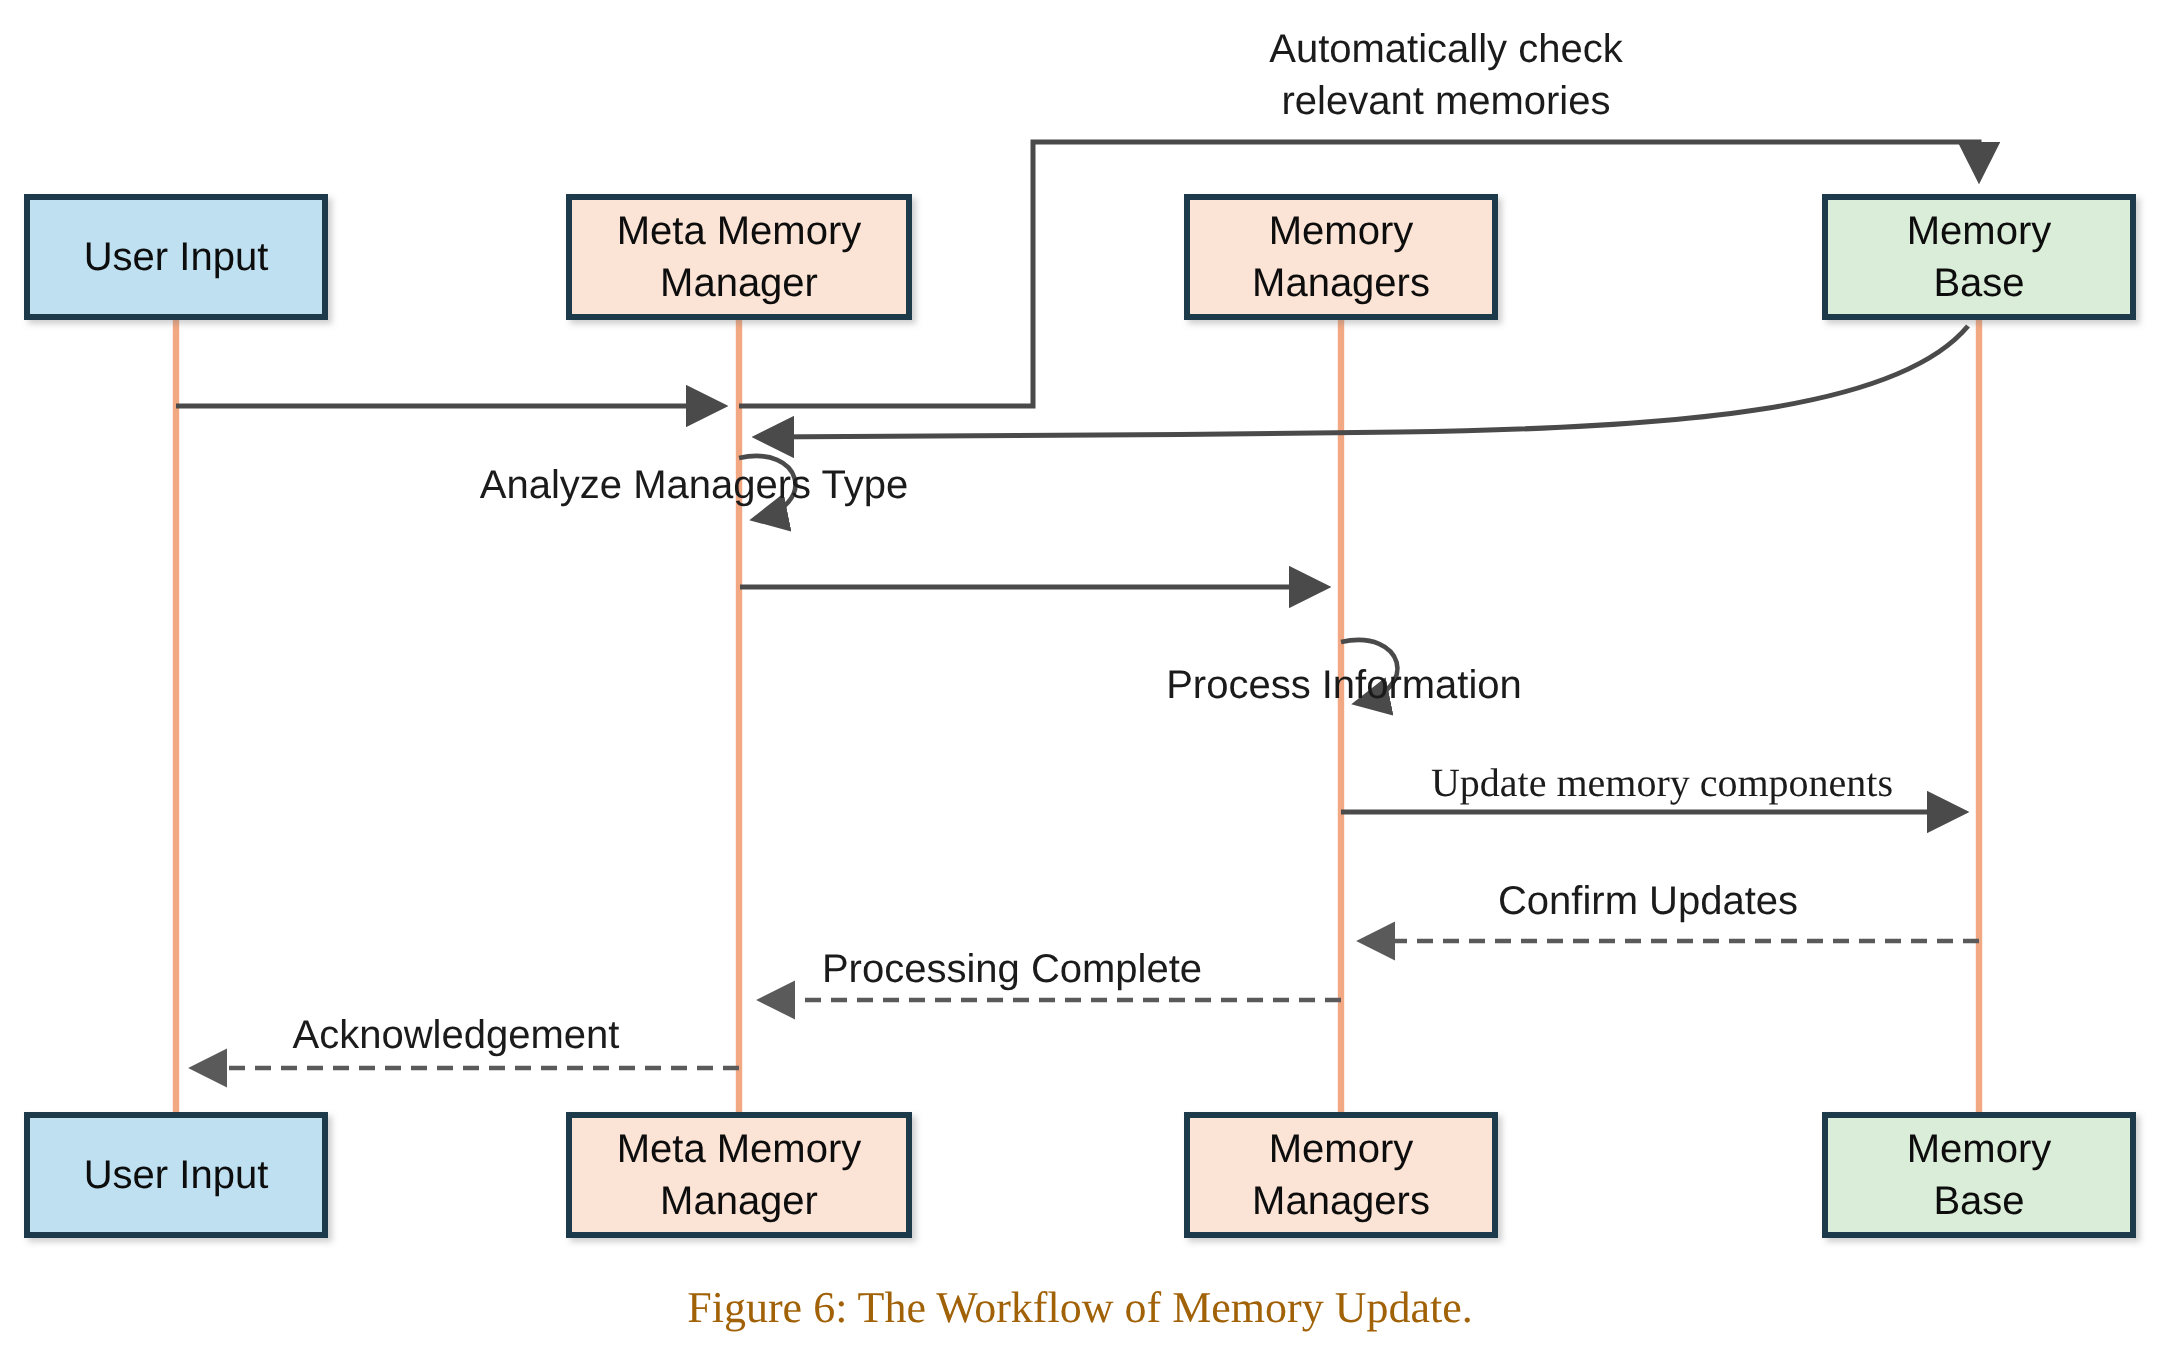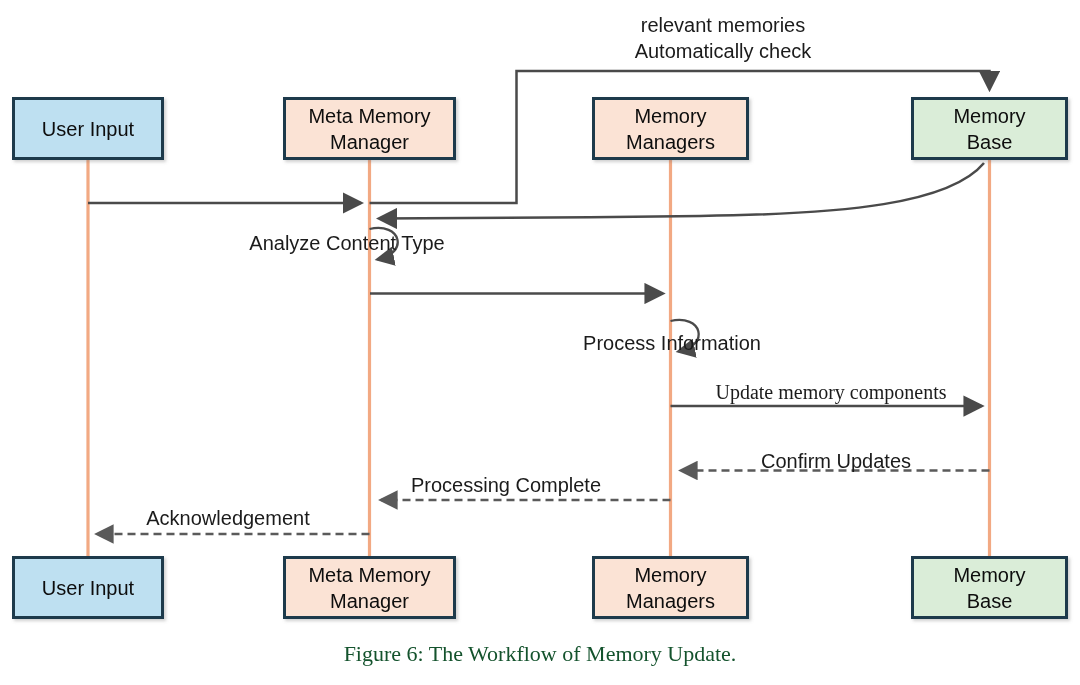--- a/index.html
+++ b/index.html
@@ -20,21 +20,21 @@
   }
   .actor span { display: block; }
   .msg-label {
     position: absolute; transform: translateX(-50%);
     font-size: 20px; line-height: 26px; color: #1b1b1b;
     white-space: nowrap; text-align: center;
   }
   .caption {
     position: absolute; left: 50%; transform: translateX(-50%);
     top: 641px; font-family: "Liberation Serif", "DejaVu Serif", serif;
-    font-size: 22px; color: #14532d; white-space: nowrap;
+    font-size: 22px; color: #a16207; white-space: nowrap;
   }
 </style>
 </head>
 <body>
 
 <div class="stage">
 
   <svg class="layer" width="1080" height="685" viewBox="0 0 1080 685">
     <defs>
       <marker id="ah-dark" viewBox="0 0 10 10" refX="8.5" refY="5" markerWidth="8.5" markerHeight="8.5" orient="auto-start-reverse">
@@ -99,25 +99,25 @@
   <div class="actor" style="left: 592px; top: 556px; width: 157px; background-color: rgb(251, 227, 213);">
     <span>Memory</span>
     <span>Managers</span>
   </div>
   <div class="actor" style="left: 911px; top: 556px; width: 157px; background-color: rgb(218, 237, 216);">
     <span>Memory</span>
     <span>Base</span>
   </div>
 
   <div class="msg-label" style="left:723px; top:12px;">
+    <span style="display:block;">Automatically check</span>
     <span style="display:block;">relevant memories</span>
-    <span style="display:block;">Automatically check</span>
   </div>
-  <div class="msg-label" style="left:347px; top:230px;">Analyze Content Type</div>
+  <div class="msg-label" style="left:347px; top:230px;">Analyze Managers Type</div>
   <div class="msg-label" style="left:672px; top:330px;">Process Information</div>
   <div class="msg-label" style="left:831px; top:379px;font-family:Liberation Serif, serif;">Update memory components</div>
-  <div class="msg-label" style="left:824px; top:448px;margin-left:12px;">Confirm Updates</div>
+  <div class="msg-label" style="left:824px; top:438px;">Confirm Updates</div>
   <div class="msg-label" style="left:506px; top:472px;">Processing Complete</div>
   <div class="msg-label" style="left:228px; top:505px;">Acknowledgement</div>
 
   <div class="caption">Figure 6: The Workflow of Memory Update.</div>
 
 </div>
 
 </body></html>

